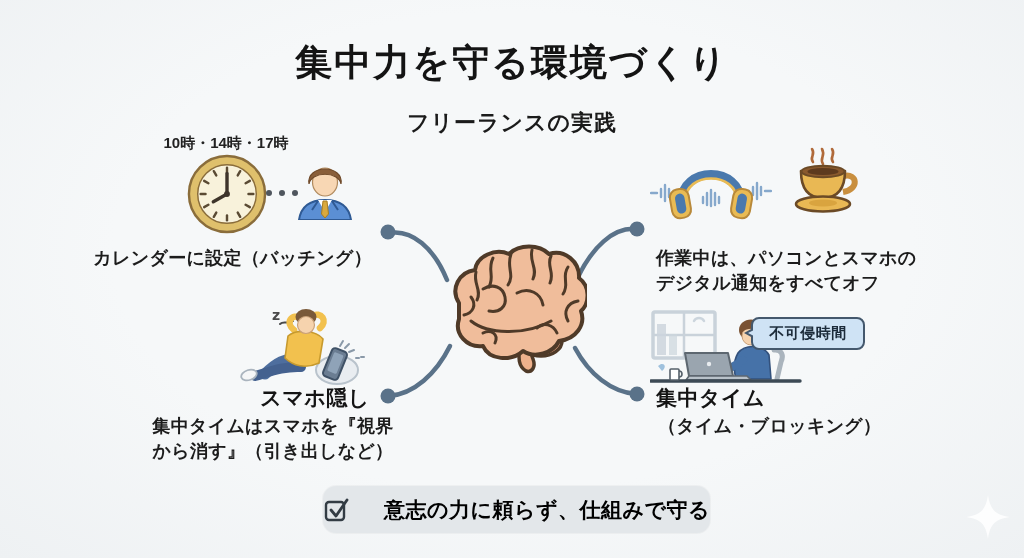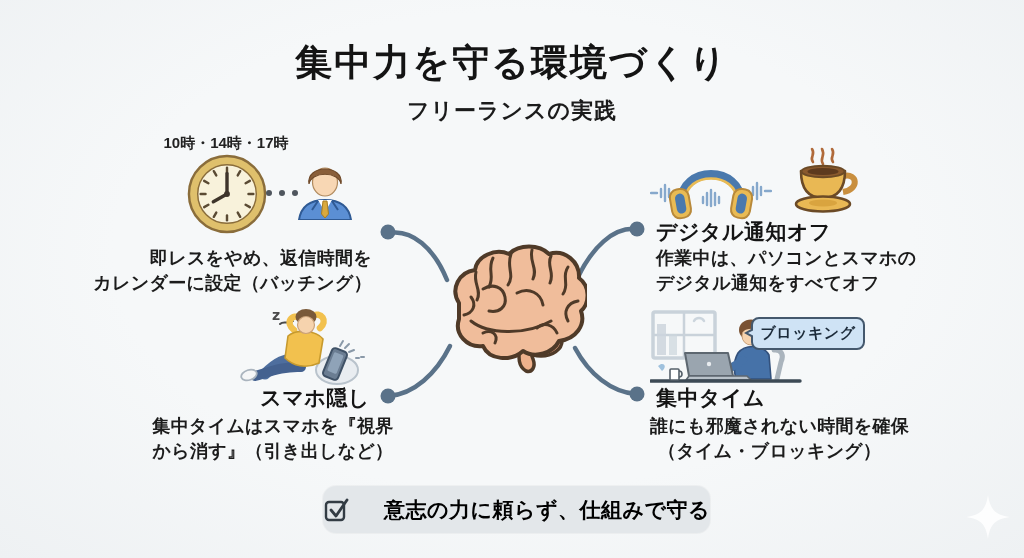--- a/index.html
+++ b/index.html
@@ -8,21 +8,21 @@
     background:radial-gradient(ellipse at 50% 45%, #f6f8f9 55%, #eef1f3 100%);
     font-family:"Liberation Sans","DejaVu Sans",sans-serif;
     color:#161616;
   }
   .abs{position:absolute;}
   .title{
     top:38px;left:0;width:1024px;text-align:center;
     font-size:37px;font-weight:800;letter-spacing:2px;color:#141414;
   }
   .subtitle{
-    top:96px;left:0;width:1024px;text-align:center;
+    top:108px;left:0;width:1024px;text-align:center;
     font-size:22px;font-weight:700;letter-spacing:1px;color:#1b1b1b;
   }
   .time-label{
     top:134px;left:158px;width:136px;text-align:center;
     font-size:15px;font-weight:700;color:#222;
   }
   .heading{font-size:21px;font-weight:800;color:#141414;letter-spacing:.5px;}
   .body-text{font-size:18px;font-weight:700;color:#1c1c1c;line-height:1.38;letter-spacing:.3px;}
   .h-tl{top:218px;left:88px;width:284px;text-align:right;}
   .b-tl{top:246px;left:70px;width:302px;text-align:right;}
@@ -141,21 +141,20 @@
     <path d="M4,64 C6,50 16,44 30,44 C44,44 54,50 56,64 Z" fill="#5b8fd4" stroke="#2f5a94" stroke-width="2" stroke-linejoin="round"></path>
     <path d="M23,44 L30,56 L37,44 Z" fill="#ffffff"></path>
     <path d="M28,45 L32,45 L33.5,58 L30,62 L26.5,58 Z" fill="#d9a93e" stroke="#a87d22" stroke-width="1"></path>
     <line x1="23" y1="45" x2="17" y2="54" stroke="#2f5a94" stroke-width="2"></line>
     <line x1="37" y1="45" x2="43" y2="54" stroke="#2f5a94" stroke-width="2"></line>
     <ellipse cx="30" cy="26" rx="12.5" ry="14" fill="#f8d7b4" stroke="#b08a5e" stroke-width="1.2"></ellipse>
     <path d="M14,28 C11,8 49,8 46,28 C44,15 16,15 14,28 Z" fill="#8a5f3a" stroke="#6f4a2a" stroke-width="1.2"></path>
   </svg>
 
   <div class="abs body-text b-tl">
-    <div>即レスをやめ、返信時間を</div>
     <div>カレンダーに設定（バッチング）</div>
   </div>
 
   <svg class="abs" style="left:650px;top:147px;" width="122" height="74" viewBox="0 0 122 74">
     <g stroke="#86a8cc" stroke-width="2.4" stroke-linecap="round">
       <line x1="1" y1="46" x2="7" y2="46"></line>
         <line x1="11" y1="42" x2="11" y2="50"></line>
       <line x1="15" y1="38" x2="15" y2="54"></line>
         <line x1="19" y1="42" x2="19" y2="50"></line>
       <line x1="23" y1="46" x2="28" y2="46"></line>
@@ -189,21 +188,20 @@
       <path d="M50,15 C46,10 53,8 49,2"></path>
     </g>
     <path d="M61,29 C74,26 77,42 60,45" fill="none" stroke="#c98f3f" stroke-width="6"></path>
     <path d="M18,24 L62,24 C62,41 55,51 40,51 C25,51 18,41 18,24 Z" fill="#e9b854" stroke="#6b4a26" stroke-width="2.6" stroke-linejoin="round"></path>
     <ellipse cx="40" cy="24.5" rx="21.5" ry="5.8" fill="#8a5a2e" stroke="#6b4a26" stroke-width="2"></ellipse>
     <ellipse cx="40" cy="24.5" rx="15.5" ry="3.6" fill="#5d3a1e"></ellipse>
     <ellipse cx="40" cy="57" rx="27" ry="7.5" fill="#e9b854" stroke="#6b4a26" stroke-width="2.6"></ellipse>
     <ellipse cx="40" cy="56" rx="14" ry="3.4" fill="#d9a43f"></ellipse>
   </svg>
 
-  <div class="abs heading h-tr">デジタル通知オフ</div>
   <div class="abs body-text b-tr">
     <div>作業中は、パソコンとスマホの</div>
     <div>デジタル通知をすべてオフ</div>
   </div>
 
   <svg class="abs" style="left:236px;top:302px;" width="132" height="84" viewBox="0 0 132 84">
     <text x="36" y="18" font-size="14" font-weight="bold" fill="#4a4a4a" font-family="DejaVu Sans, sans-serif">z</text>
     <path d="M44,22 C48,18 52,23 57,19" stroke="#4a4a4a" stroke-width="2" fill="none" stroke-linecap="round"></path>
     <ellipse cx="101" cy="68" rx="21" ry="14" fill="#e9edf1" stroke="#b9c3cc" stroke-width="2"></ellipse>
     <g transform="rotate(22 99 62)">
@@ -255,26 +253,25 @@
     <circle cx="59" cy="56" r="2.2" fill="#e8ecef"></circle>
     <path d="M39,68 L97,68 L101,72 L36,72 Z" fill="#b9c2ca" stroke="#5d6770" stroke-width="1.6" stroke-linejoin="round"></path>
     <line x1="1" y1="73" x2="150" y2="73" stroke="#3d4a55" stroke-width="3.4" stroke-linecap="round"></line>
     <rect x="20" y="61" width="9" height="11" rx="1" fill="#ffffff" stroke="#55606a" stroke-width="1.6"></rect>
     <path d="M29,63 C33,63 33,69 29,69" fill="none" stroke="#55606a" stroke-width="1.6"></path>
   </svg>
 
   <div class="abs bubble">
     <div class="bubble-tail"></div>
     <div class="bubble-tail2"></div>
-    <span>ブロッキング</span>
+    <span>不可侵時間</span>
   </div>
 
   <div class="abs heading h-br">集中タイム</div>
   <div class="abs body-text b-br">
-    <div>誰にも邪魔されない時間を確保</div>
     <div class="line2">（タイム・ブロッキング）</div>
   </div>
 
   <div class="abs footer-box">
     <svg width="26" height="26" viewBox="0 0 26 26">
       <rect x="3" y="5" width="18" height="18" rx="3" fill="none" stroke="#333c44" stroke-width="2.4"></rect>
       <path d="M8,13 L13,19 L24,3" fill="none" stroke="#333c44" stroke-width="2.8" stroke-linecap="round" stroke-linejoin="round"></path>
     </svg>
     <span class="footer-text">意志の力に頼らず、仕組みで守る</span>
   </div>

